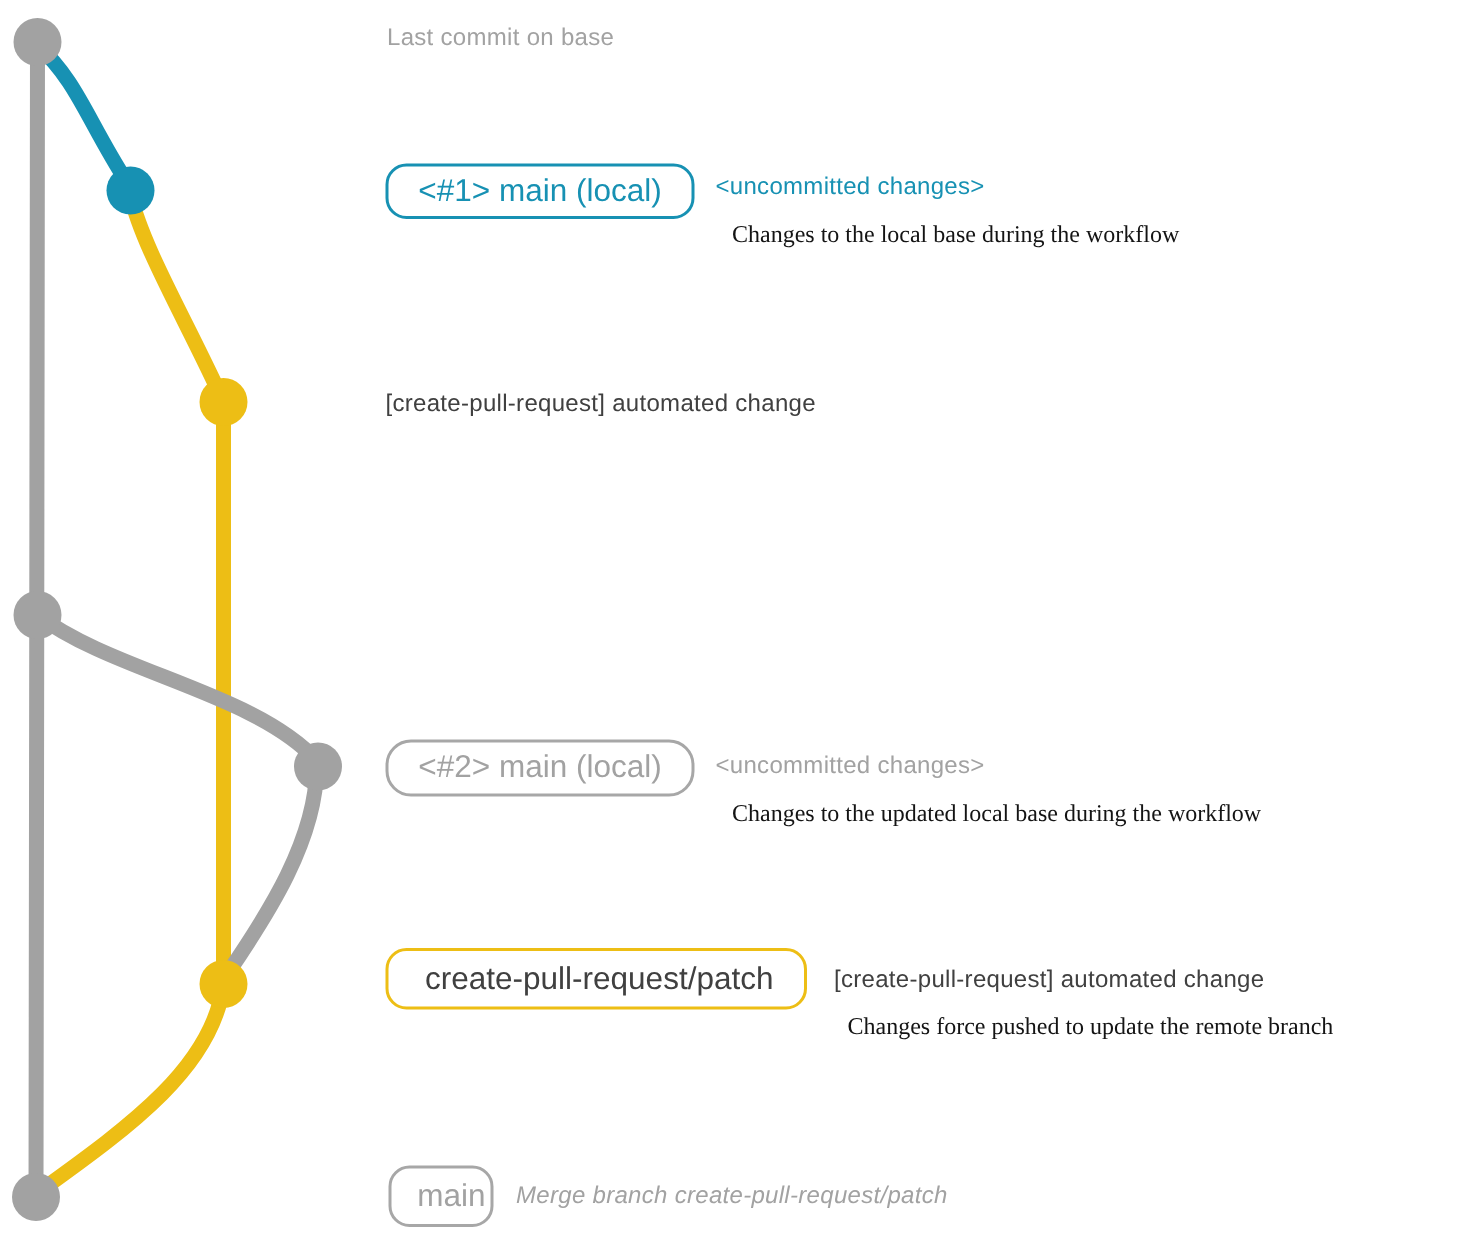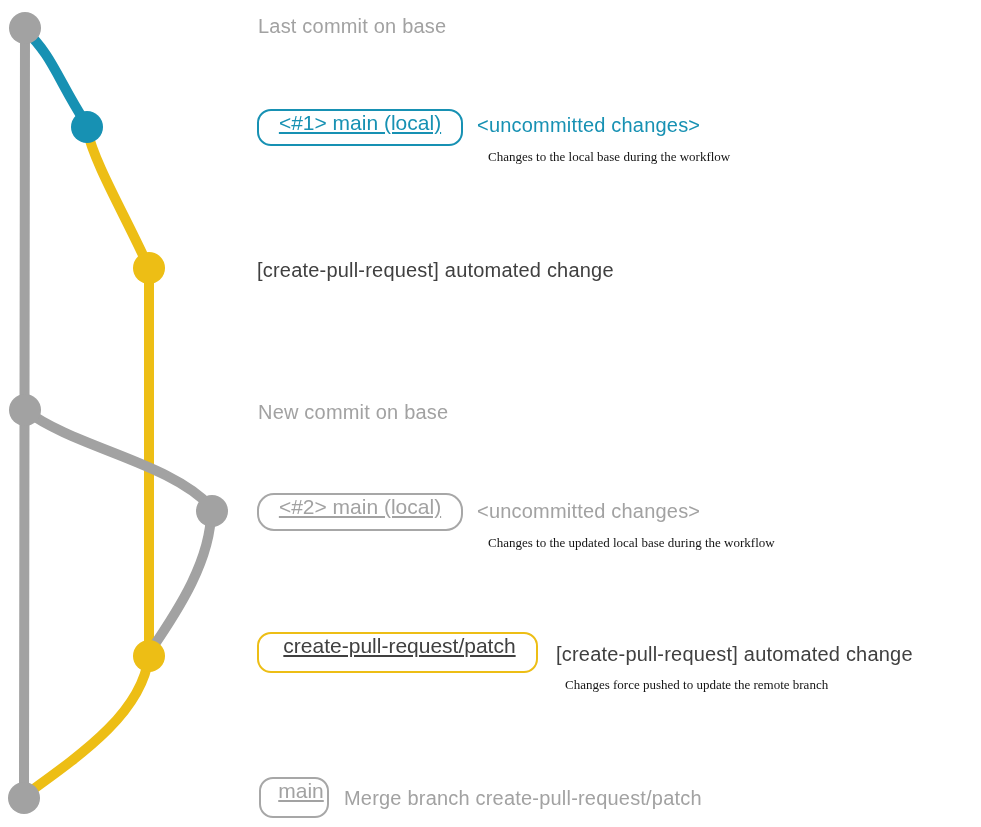--- a/index.html
+++ b/index.html
@@ -6,40 +6,39 @@
   .stage{
     position:relative;
     width:981px;height:827px;
     background:#ffffff;
     overflow:hidden;
     font-family:"Liberation Sans",sans-serif;
   }
   .graph-svg{position:absolute;left:0;top:0;}
   .lbl{
     position:absolute;
-    font-size:20px;line-height:26px;
+    font-size:16px;line-height:26px;
     white-space:nowrap;
     letter-spacing:0.2px;
   }
   .serif{
     position:absolute;
     font-family:"Liberation Serif",serif;
-    font-size:13px;line-height:23px;
+    font-size:16px;line-height:23px;
     color:#141414;
     white-space:nowrap;
   }
   .badge{
     position:absolute;
-    display:flex;align-items:flex-start;justify-content:center;
+    display:flex;align-items:center;justify-content:center;
     border:2px solid;border-radius:14px;
     font-size:21px;white-space:nowrap;
     box-sizing:border-box;
     padding:0 8px;
     background:#ffffff;
-    text-decoration:underline;
   }
   .c-gray{color:#a2a2a2;}
   .c-blue{color:#1791b3;}
   .c-yellow{color:#404040;}
   .b-gray{border-color:#a7a7a7;}
   .b-blue{border-color:#1791b3;}
   .b-yellow{border-color:#edbe15;}
 </style>
 </head>
 <body>
@@ -70,32 +69,31 @@
   <div class="lbl c-gray" style="left:258px;top:13px;">Last commit on base</div>
 
   <div class="badge b-blue c-blue" style="left:257px;top:109px;width:206px;height:37px;">
     <span>&lt;#1&gt; main (local)</span>
   </div>
   <div class="lbl c-blue" style="left:477px;top:112px;">&lt;uncommitted changes&gt;</div>
   <div class="serif" style="left:488px;top:145px;">Changes to the local base during the workflow</div>
 
   <div class="lbl c-yellow" style="left:257px;top:257px;">[create-pull-request] automated change</div>
 
-  <div class="lbl c-gray" style="left:258px;top:399px;">New commit on base</div>
 
   <div class="badge b-gray c-gray" style="left:257px;top:493px;width:206px;height:38px;border-radius:17px;">
     <span>&lt;#2&gt; main (local)</span>
   </div>
   <div class="lbl c-gray" style="left:477px;top:498px;">&lt;uncommitted changes&gt;</div>
   <div class="serif" style="left:488px;top:531px;">Changes to the updated local base during the workflow</div>
 
   <div class="badge b-yellow c-yellow" style="left:257px;top:632px;width:281px;height:41px;padding-left:12px;">
     <span>create-pull-request/patch</span>
   </div>
   <div class="lbl c-yellow" style="left:556px;top:641px;">[create-pull-request] automated change</div>
   <div class="serif" style="left:565px;top:673px;">Changes force pushed to update the remote branch</div>
 
   <div class="badge b-gray c-gray" style="left:259px;top:777px;width:70px;height:41px;padding-left:22px;">
     <span>main</span>
   </div>
-  <div class="lbl c-gray" style="left:344px;top:785px;">Merge branch create-pull-request/patch</div>
+  <div class="lbl c-gray" style="left:344px;top:785px;font-style:italic;">Merge branch create-pull-request/patch</div>
 
 </div>
 
 </body></html>

